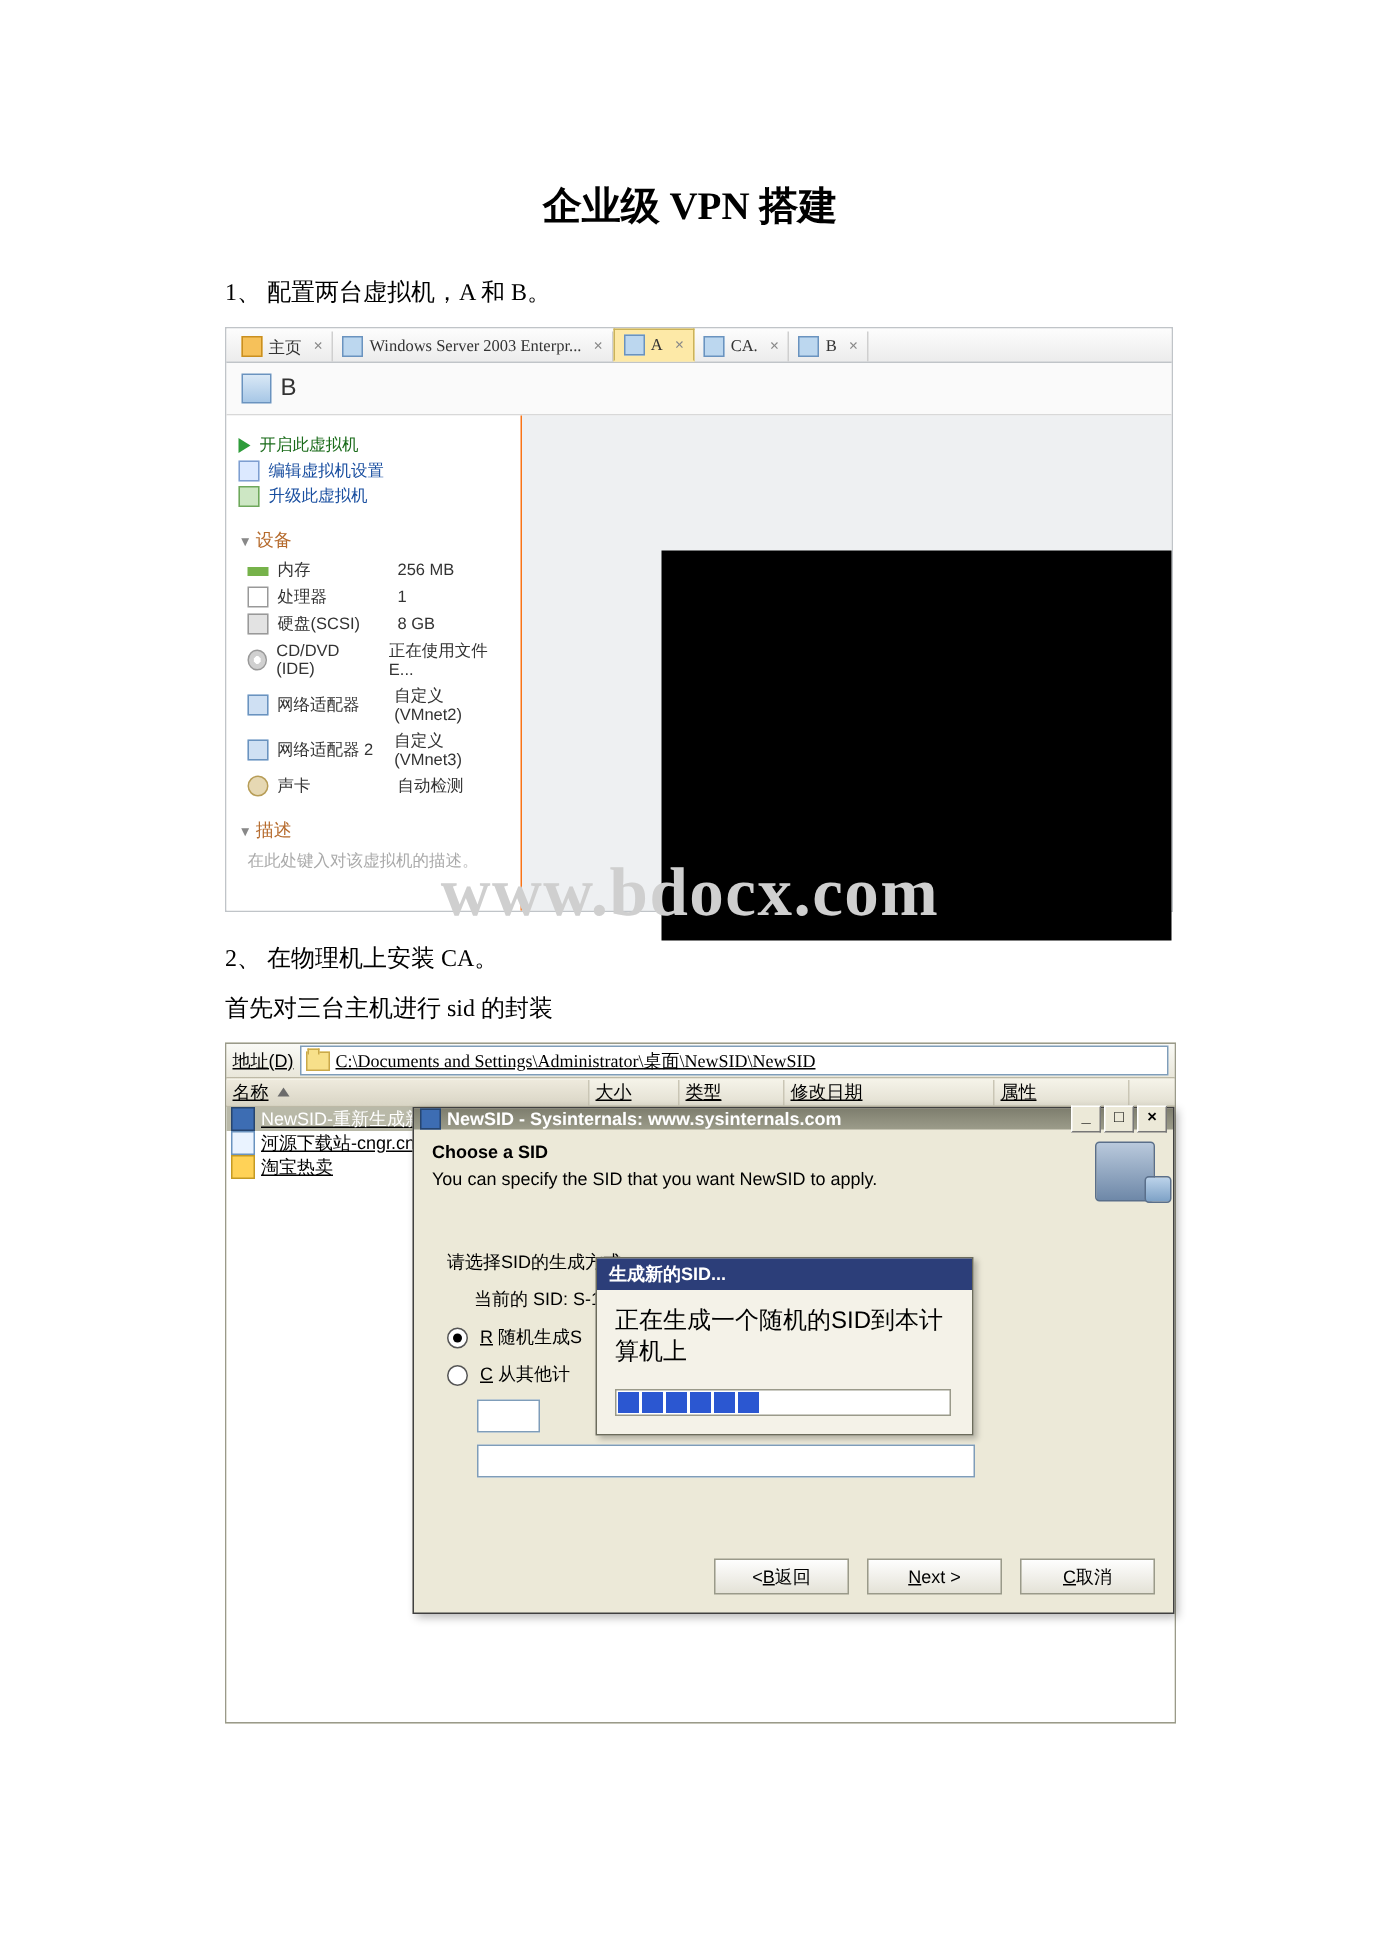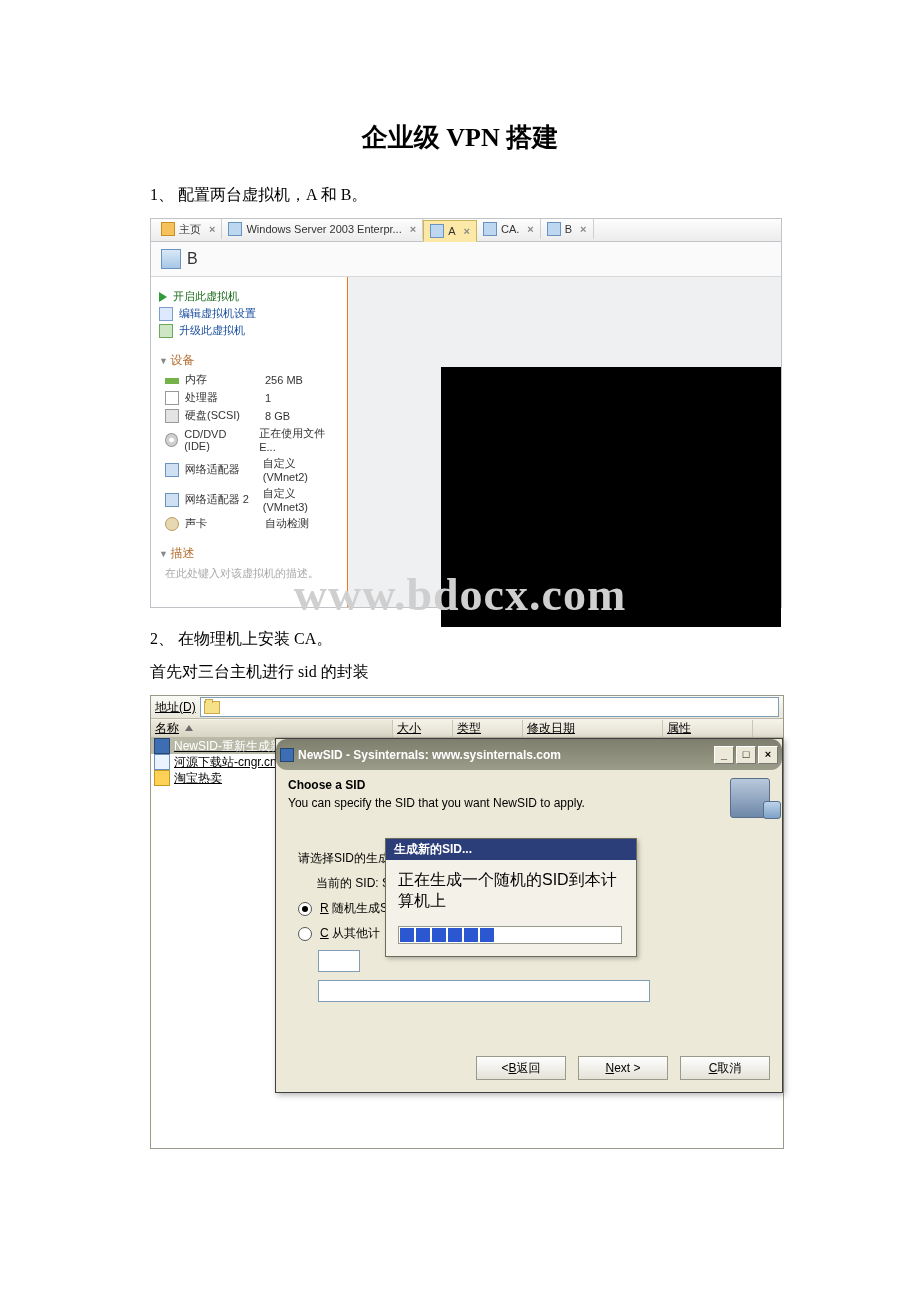--- a/index.html
+++ b/index.html
@@ -35,26 +35,27 @@
   .vmware {
     width: 630px;
     border: 1px solid #c0c4c8;
     background: #f7f7f7;
     font-family: Tahoma, Arial, sans-serif;
     font-size: 11px;
     color: #333;
   }
   .vmtabs {
     display: flex;
-    align-items: flex-start;
+    align-items: flex-end;
     height: 22px;
     background: linear-gradient(#fdfdfd, #ececec);
     border-bottom: 1px solid #c0c4c8;
     padding-left: 4px;
     gap: 0;
+    font-family: Liberation Serif, serif;
   }
   .vmtab {
     display: flex;
     align-items: center;
     height: 20px;
     padding: 0 6px;
     border-right: 1px solid #cfcfcf;
     gap: 4px;
     cursor: default;
   }
@@ -180,26 +181,25 @@
   .fico-star{ background:#ffd257; border:1px solid #c59a23;}
 
   .dlg {
     position:absolute; left:124px; top:0;
     width:506px;
     border:1px solid #404040;
     background:#ece9d8;
     box-shadow: 2px 2px 6px rgba(0,0,0,.3);
   }
   .dlg-title {
-    height:31px;
+    height:14px;
     background: linear-gradient(#7e7e6e,#9c9c8a);
     color:#fff; display:flex; align-items:center;
     padding:0 4px; font-weight:bold; font-size:12px;
     justify-content:space-between;
-    border-radius:11px;
   }
   .dlg-title .tlabel { display:flex; align-items:center; gap:4px; }
   .wbtns { display:flex; gap:2px; }
   .wbtn { width:18px; height:16px; background:#ece9d8; border:1px solid #fff; border-right-color:#777; border-bottom-color:#777; font-size:11px; line-height:14px; text-align:center; color:#000;}
   .dlg-inner { padding:8px 12px 12px 12px; }
   .dlg-row-h { display:flex; align-items:flex-start; gap:1px; }
   .dlg-row-h .txt { flex:1; }
   .dlg-row-h .txt .bold { font-weight:bold; display:block; margin-bottom:4px; }
   .comp-ico {
     width:38px; height:38px;
@@ -214,21 +214,21 @@
   }
   .group .glabel { margin-bottom:8px; }
   .group .line { display:flex; align-items:center; margin:8px 0; gap:8px; }
   .radio { width:12px; height:12px; border:1px solid #555; border-radius:50%; background:#fff; display:inline-flex; align-items:center; justify-content:center;}
   .radio.checked::after{content:"";width:6px;height:6px;background:#000;border-radius:50%;}
   .tbox {
     border:1px solid #7f9db9; background:#fff; height:20px; width:330px;
   }
   
   .popup {
-    position:absolute; left:234px; top:100px;
+    position:absolute; left:246px; top:100px;
     width:250px;
     background:#f4f2e8;
     border:1px solid #6c6c5c;
     box-shadow:2px 2px 4px rgba(0,0,0,.25);
     z-index:5;
   }
   .popup-title {
     background:#2c3e79; color:#fff;
     font-weight:bold; padding:2px 8px; font-size:12px;
   }
@@ -363,20 +363,21 @@
 
   <div class="plain-text">
     <span>首先对三台主机进行 </span><span class="roman">sid</span><span> 的封装</span>
   </div>
 
   <div class="explorer">
     <div class="addrbar">
       <span class="addrlabel">地址(D)</span>
       <div class="addrfield">
         <span class="folder-ico"></span>
+        <span class="addrtext">C:\Documents and Settings\Administrator\桌面\NewSID\NewSID</span>
       </div>
     </div>
     <div class="cols">
       <div class="ch first">
           <span>名称</span>
           <span class="tri"></span>
         </div>
       <div class="ch">大小</div>
       <div class="ch">类型</div>
       <div class="ch">修改日期</div>

